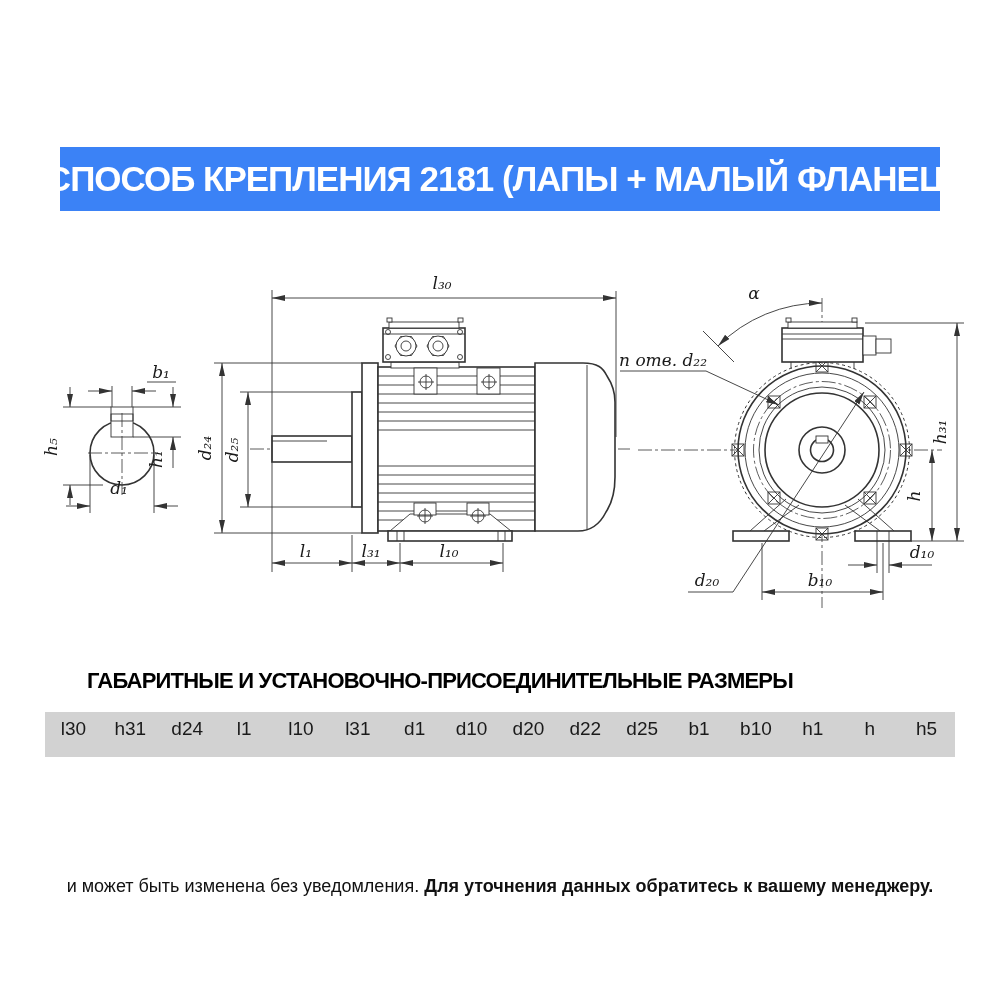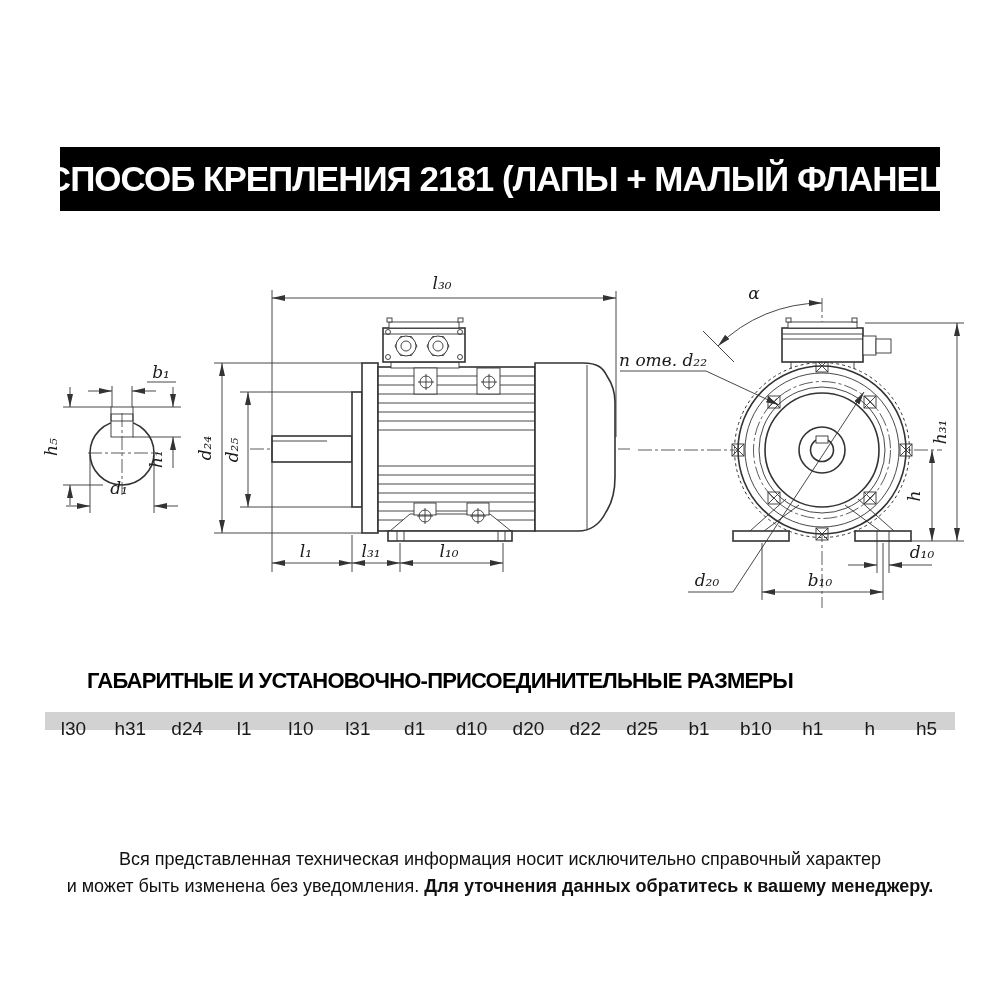--- a/index.html
+++ b/index.html
@@ -1,27 +1,27 @@
 <!DOCTYPE html>
 <html><head>
 <meta charset="utf-8">
 <style>
   html,body{margin:0;padding:0;}
   body{width:1000px;height:1000px;position:relative;background:#ffffff;
        font-family:"Liberation Sans", sans-serif;color:#111;overflow:hidden;}
   #banner{position:absolute;left:60px;top:147px;width:880px;height:64px;
-          background:#000000;color:#fff;display:flex;align-items:center;justify-content:center;
+          background:#3b82f6;color:#fff;display:flex;align-items:center;justify-content:center;
           font-size:35px;font-weight:bold;letter-spacing:-1px;white-space:nowrap;}
   #drawing{position:absolute;left:40px;top:255px;width:930px;height:355px;}
   #section-title{position:absolute;left:0;top:668px;width:880px;text-align:center;
           font-size:22px;font-weight:bold;letter-spacing:-0.8px;color:#000;}
   #dim-table{position:absolute;left:45px;top:712px;width:910px;font-size:19px;color:#1a1a1a;}
   .trow{display:flex;width:100%;}
   .trow.head{background:#d2d2d2;}
-  .tcell{flex:1 1 0;text-align:center;line-height:33px;height:18px;}
+  .tcell{flex:1 1 0;text-align:center;line-height:33px;height:45px;}
   #footer{position:absolute;left:0;top:846px;width:1000px;text-align:center;
           font-size:18px;line-height:27px;color:#111;}
   #footer b{font-weight:bold;}
   
   .o{stroke:#333;stroke-width:1.6;fill:none;}          
   .t{stroke:#333;stroke-width:0.9;fill:none;}          
   .d{stroke:#333;stroke-width:0.9;fill:none;}          
   .cl{stroke:#333;stroke-width:0.8;fill:none;stroke-dasharray:14 3 3 3;} 
   .teeth{stroke:#333;stroke-width:1;fill:none;stroke-dasharray:3 3;}
   .lbl{font-family:"DejaVu Serif","DejaVu Sans",serif;font-style:italic;
@@ -321,16 +321,16 @@
     <div class="tcell">d25</div>
     <div class="tcell">b1</div>
     <div class="tcell">b10</div>
     <div class="tcell">h1</div>
     <div class="tcell">h</div>
     <div class="tcell">h5</div>
   </div>
 </div>
 
 <div id="footer">
-  <span>Вся представленная техническая информация носит исключительно справочный характер</span><br>
+  <br>
   <span>и может быть изменена без уведомления.</span>
   <b>Для уточнения данных обратитесь к вашему менеджеру.</b>
 </div>
 
 </body></html>

